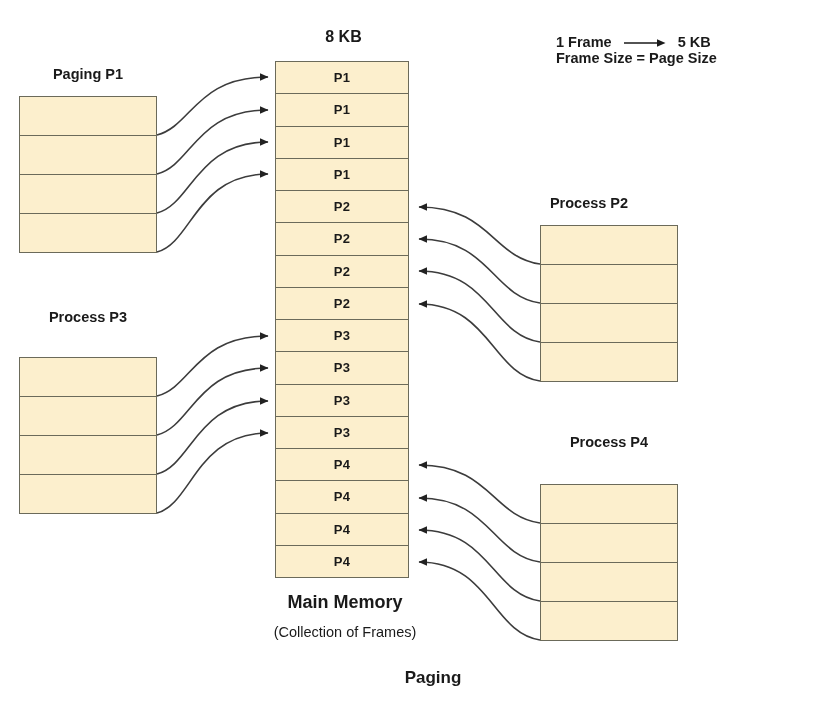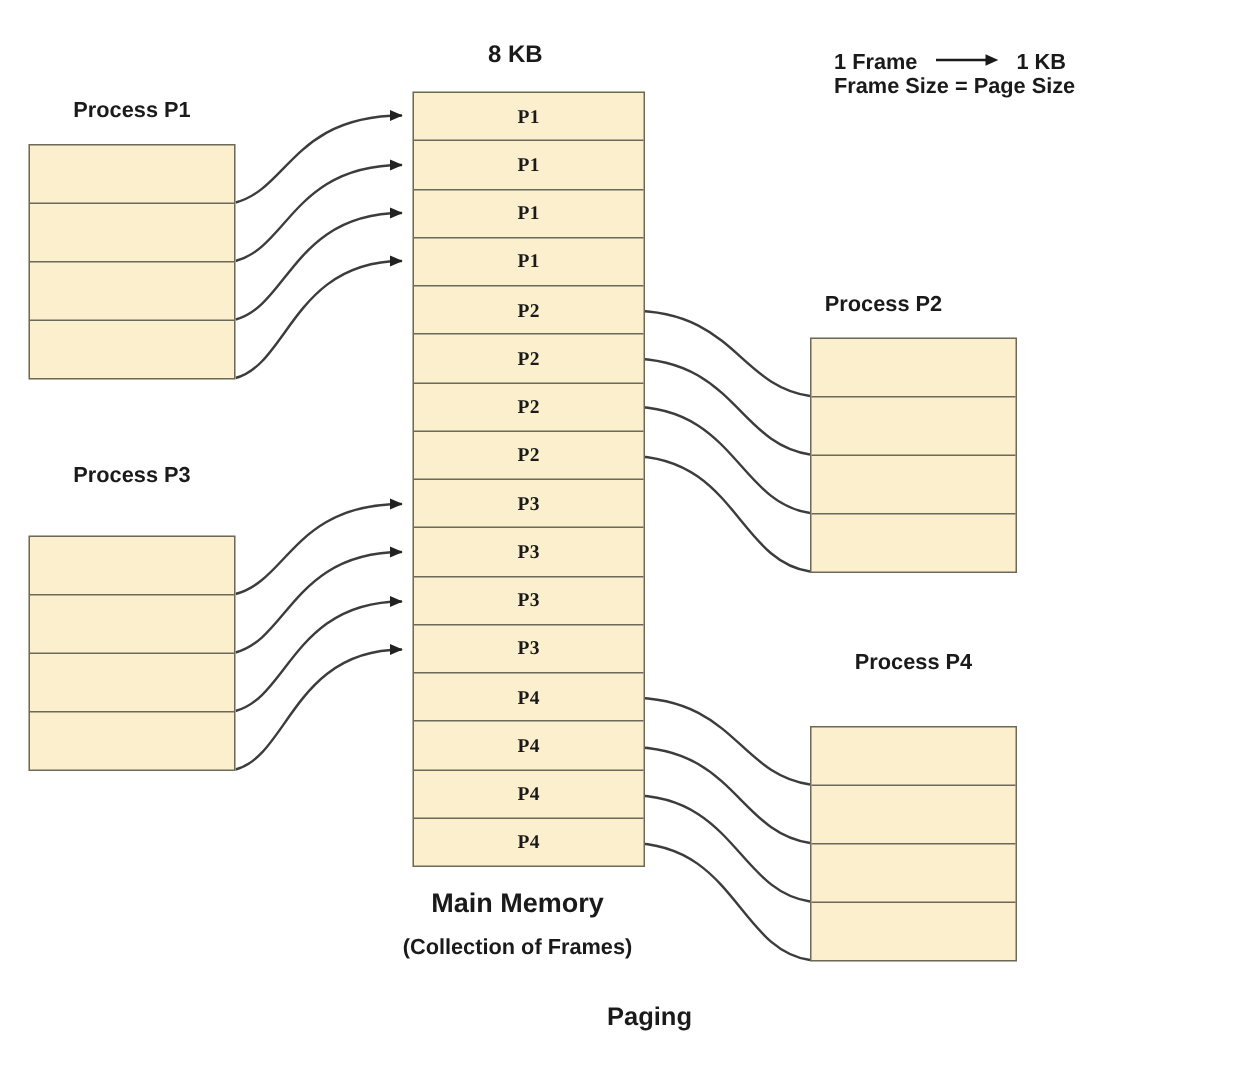--- a/index.html
+++ b/index.html
@@ -46,28 +46,27 @@
     font-size: 14.5px;
     font-weight: bold;
     color: #1a1a1a;
     white-space: nowrap;
     text-align: center;
   }
   #memory-column {
     position: absolute;
     left: 275px;
     top: 61px;
-    width: 155px;
+    width: 134px;
     height: 517px;
     border: 1.5px solid #6b6a5a;
     background: #fcefcd;
     box-sizing: border-box;
     display: flex;
     flex-direction: column;
-    font-family: Liberation Serif, serif;
   }
   .frame-cell {
     flex: 1 1 0;
     border-bottom: 1.5px solid #6b6a5a;
     box-sizing: border-box;
     display: flex;
     align-items: center;
     justify-content: center;
     font-size: 13px;
     font-weight: bold;
@@ -97,21 +96,21 @@
     font-weight: bold;
     color: #1a1a1a;
   }
   #memory-caption-2 {
     position: absolute;
     left: 245px;
     top: 624px;
     width: 200px;
     text-align: center;
     font-size: 14.5px;
-    font-weight: bold;
+    font-weight: normal;
     color: #1a1a1a;
   }
   #diagram-title {
     position: absolute;
     left: 0px;
     top: 668px;
     width: 828px;
     text-align: center;
     font-size: 17px;
     font-weight: bold;
@@ -119,21 +118,21 @@
     padding-left: 19px;
   }
   #legend {
     position: absolute;
     left: 556px;
     top: 34px;
     width: 240px;
   }
   .legend-line-1 {
     display: flex;
-    align-items: flex-start;
+    align-items: flex-end;
     font-size: 14.5px;
     font-weight: bold;
     color: #1a1a1a;
     white-space: nowrap;
   }
   .legend-arrow {
     display: inline-block;
     margin: 0 12px;
     line-height: 1;
   }
@@ -185,21 +184,21 @@
 
   <div id="legend">
     <div class="legend-line-1">
       <span>1 Frame</span>
       <span class="legend-arrow">
         <svg width="42" height="10" viewBox="0 0 42 10" xmlns="http://www.w3.org/2000/svg">
           <line x1="0" y1="5" x2="34" y2="5" stroke="#1a1a1a" stroke-width="1.7"></line>
           <path d="M33,1.2 L41.5,5 L33,8.8 z" fill="#1a1a1a"></path>
         </svg>
       </span>
-      <span>1 KB</span>
+      <span>5 KB</span>
     </div>
     <div class="legend-line-2">Frame Size = Page Size</div>
   </div>
 
   <div id="memory-size-label">8 KB</div>
 
   <div id="memory-column">
     <div class="frame-cell">P1</div>
     <div class="frame-cell">P1</div>
     <div class="frame-cell">P1</div>
@@ -214,21 +213,21 @@
     <div class="frame-cell">P3</div>
     <div class="frame-cell">P4</div>
     <div class="frame-cell">P4</div>
     <div class="frame-cell">P4</div>
     <div class="frame-cell">P4</div>
   </div>
 
   <div id="memory-caption-1">Main Memory</div>
   <div id="memory-caption-2">(Collection of Frames)</div>
 
-  <div class="proc-title" style="left:19px; top:66px; width:138px;">Process P1</div>
+  <div class="proc-title" style="left:19px; top:66px; width:138px;">Paging P1</div>
   <div class="proc-box" style="left:19px; top:96px; width:138px; height:157px;">
     <div class="proc-cell"></div>
     <div class="proc-cell"></div>
     <div class="proc-cell"></div>
     <div class="proc-cell"></div>
   </div>
 
   <div class="proc-title" style="left:19px; top:309px; width:138px;">Process P3</div>
   <div class="proc-box" style="left:19px; top:357px; width:138px; height:157px;">
     <div class="proc-cell"></div>

